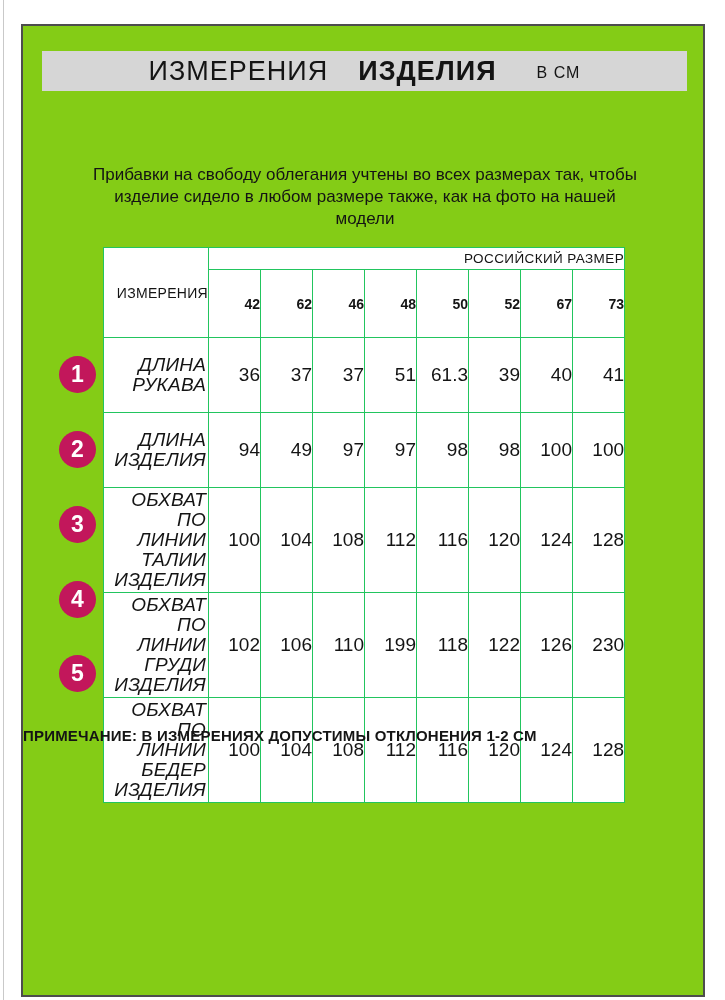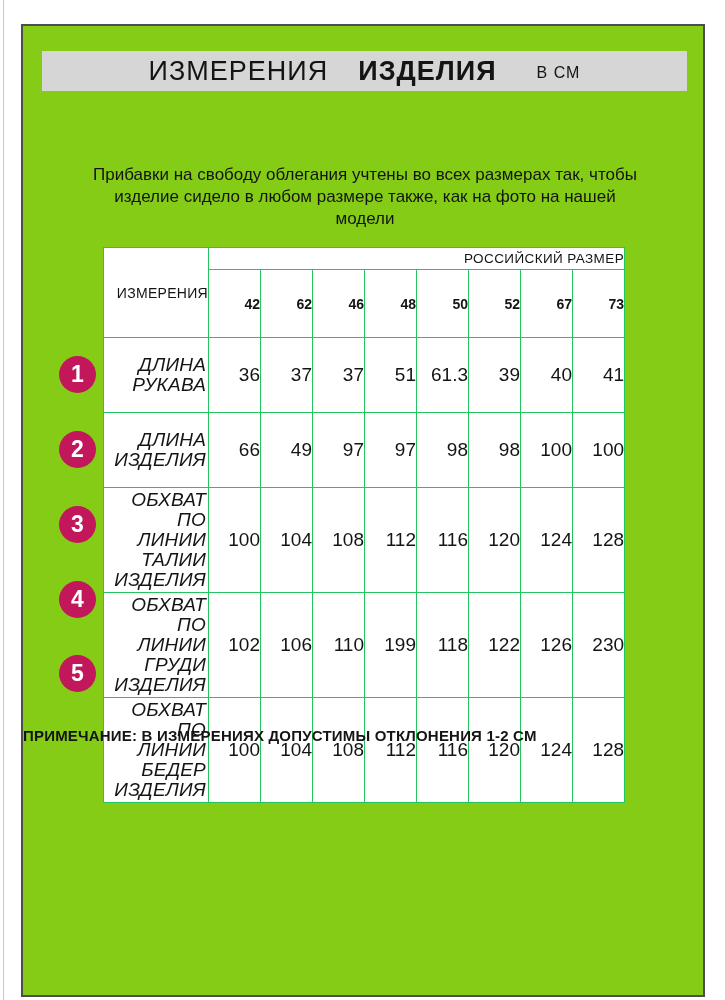--- a/index.html
+++ b/index.html
@@ -136,21 +136,21 @@
           <td>51</td>
           <td>61.3</td>
           <td>39</td>
           <td>40</td>
           <td>41</td>
         </tr>
 
         <tr class="data-row">
           <td class="rowlabel">ДЛИНА
 ИЗДЕЛИЯ</td>
-          <td>66</td>
+          <td>94</td>
           <td>49</td>
           <td>97</td>
           <td>97</td>
           <td>98</td>
           <td>98</td>
           <td>100</td>
           <td>100</td>
         </tr>
 
         <tr class="data-row">

